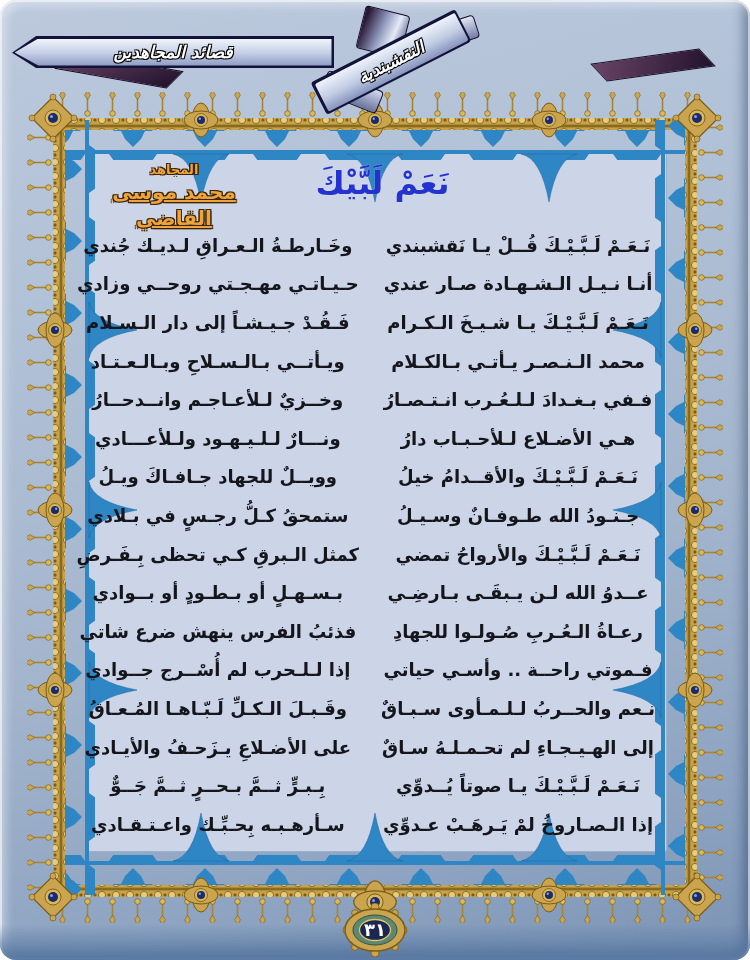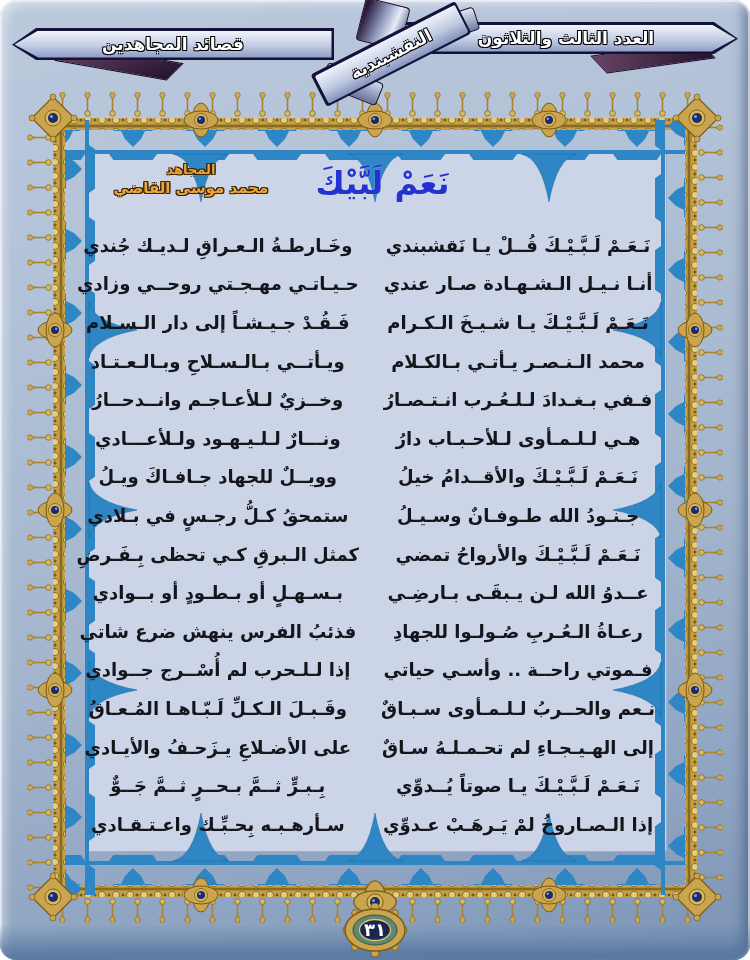--- a/index.html
+++ b/index.html
@@ -9,21 +9,21 @@
     background:linear-gradient(165deg,#bcc9dd 0%,#aebfd5 35%,#a3b5cd 60%,#8da3c1 85%,#7b93b4 100%);
     box-shadow:inset 0 0 0 2px rgba(255,255,255,.55),
                inset 5px 5px 10px rgba(255,255,255,.5),
                inset -6px -6px 12px rgba(30,55,95,.5);
     font-family:"DejaVu Sans",sans-serif;
   }
   .bottom-shade{position:absolute;left:0;right:0;bottom:0;height:36px;z-index:0;
     background:linear-gradient(180deg,rgba(70,100,140,0),#5a7aa3);}
 
   
-  .banner{position:absolute;left:0;top:0;width:593px;height:112px;z-index:5;}
+  .banner{position:absolute;left:0;top:8px;width:593px;height:112px;z-index:5;font-style:italic;}
   .bar{position:absolute;height:32px;}
   .bar-core{position:absolute;inset:0;clip-path:var(--clip);background:#13133a;}
   .bar-fill{position:absolute;inset:2.5px;clip-path:var(--clip);
     background:linear-gradient(180deg,#f0f4fb 0%,#c4cee5 52%,#8e9cc4 100%);}
   .bar-label{position:absolute;inset:0;display:flex;align-items:center;justify-content:center;
     font-weight:700;font-size:17px;color:#fff;letter-spacing:.4px;
     text-shadow:1px 1px 0 #000,-1px -1px 0 #000,1px -1px 0 #000,-1px 1px 0 #000;}
   .bar-left{left:12px;top:28px;width:322px;--clip:polygon(0 52%,7.5% 0,100% 0,100% 100%,7.5% 100%);}
   .bar-right{left:394px;top:22px;width:344px;--clip:polygon(0 0,93% 0,100% 52%,93% 100%,0 100%);}
   .flap{position:absolute;background:linear-gradient(135deg,#6a4468,#22122d);border:1px solid #150a20;}
@@ -51,23 +51,23 @@
   .frame{position:absolute;left:25px;top:90px;z-index:2;pointer-events:none;}
   .panel{position:absolute;left:85px;top:150px;width:580px;height:700px;z-index:1;
     background:#ccd5e7;border:1px solid #9fb0cc;border-radius:3px;}
 
   
   .content{position:absolute;left:85px;top:150px;width:580px;height:700px;z-index:3;}
   .title{margin:14px 0 0 15px;text-align:center;font-weight:700;font-size:32px;color:#2433cf;
     text-shadow:0 0 1px rgba(255,255,255,.8);}
   .author{position:absolute;left:10px;top:12px;width:158px;text-align:center;line-height:1.3;
     color:#eda43c;font-weight:700;
-    text-shadow:1.2px 1.2px 0 #3b2304,-1.2px -1.2px 0 #3b2304,1.2px -1.2px 0 #3b2304,-1.2px 1.2px 0 #3b2304;margin-left:17px;}
+    text-shadow:1.2px 1.2px 0 #3b2304,-1.2px -1.2px 0 #3b2304,1.2px -1.2px 0 #3b2304,-1.2px 1.2px 0 #3b2304;}
   .author-title{display:block;font-size:13px;}
-  .author-name{display:block;font-size:15px;}
+  .author-name{display:block;font-size:20px;text-decoration:underline;}
   .poem{position:absolute;top:76px;right:10px;left:10px;display:grid;
     grid-template-columns:1fr 1fr;grid-auto-rows:38.6px;column-gap:22px;
     direction:rtl;align-items:center;}
   .verse-row{display:contents;}
   .hemistich{font-weight:700;font-size:18px;color:#15151c;text-align:center;
     white-space:nowrap;direction:rtl;}
 
   
   .page-medallion{position:absolute;left:341px;top:903px;width:68px;height:54px;z-index:4;}
   .page-number{position:absolute;inset:0;display:flex;align-items:center;justify-content:center;
@@ -81,25 +81,20 @@
   <div class="banner">
     <div class="flap flap-l"></div>
     <div class="flap flap-r"></div>
 
     <div class="bar bar-left">
       <div class="bar-core"></div>
       <div class="bar-fill"></div>
       <div class="bar-label">قصائد المجاهدين</div>
     </div>
 
-    <div class="bar bar-right">
-      <div class="bar-core"></div>
-      <div class="bar-fill"></div>
-      <div class="bar-label">العدد الثالث والثلاثون</div>
-    </div>
 
     <div class="ribbon-center">
       <div class="rc-curl rc-curl1"></div>
       <div class="rc-curl rc-curl2"></div>
       <div class="rc-curl rc-curl3"></div>
       <div class="rc-band">
         <div class="rc-core"></div>
         <div class="rc-fill"></div>
         <div class="rc-label">النقشبندية</div>
       </div>
@@ -228,21 +223,21 @@
       </div>
       <div class="verse-row">
         <div class="hemistich">محمد الـنـصـر يـأتـي بـالكـلام</div>
         <div class="hemistich">ويـأتــي بـالـسـلاحِ وبـالـعـتـاد</div>
       </div>
       <div class="verse-row">
         <div class="hemistich">فـفي بـغـدادَ لـلـعُـرب انـتـصـارُ</div>
         <div class="hemistich">وخــزيٌ لـلأعـاجـم وانــدحــارُ</div>
       </div>
       <div class="verse-row">
-        <div class="hemistich">هـي لـلـمـأوى لـلأحـبـاب دارُ</div>
+        <div class="hemistich">هـي الأضـلاع لـلأحـبـاب دارُ</div>
         <div class="hemistich">ونـــارٌ لـلـيـهـود ولـلأعـــادي</div>
       </div>
       <div class="verse-row">
         <div class="hemistich">نَـعَـمْ لَـبَّـيْـكَ والأقــدامُ خيلُ</div>
         <div class="hemistich">وويــلٌ للجهاد جـافـاكَ ويـلُ</div>
       </div>
       <div class="verse-row">
         <div class="hemistich">جـنـودُ الله طـوفـانٌ وسـيـلُ</div>
         <div class="hemistich">ستمحقُ كـلُّ رجـسٍ في بـلادي</div>
       </div>

